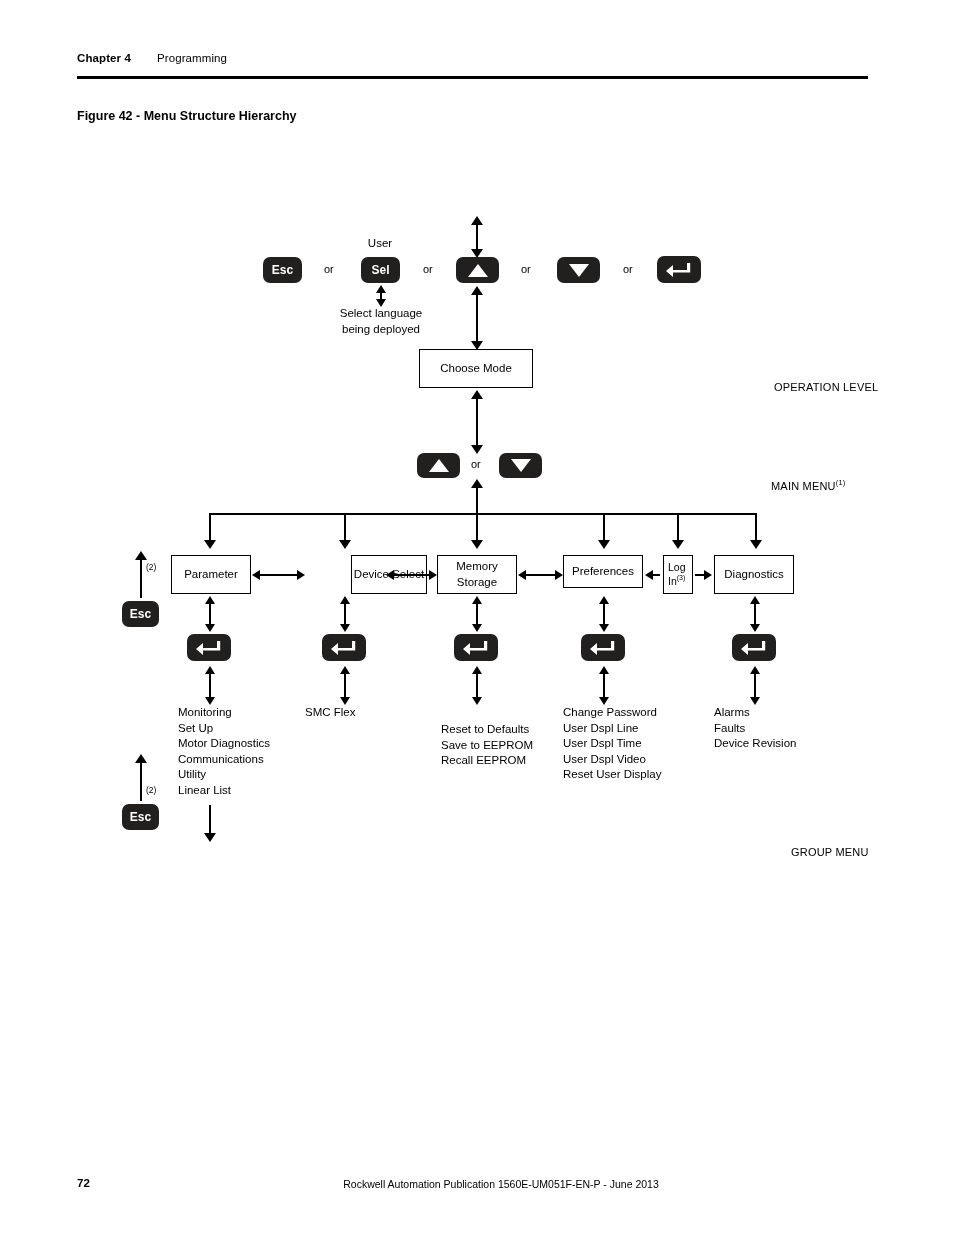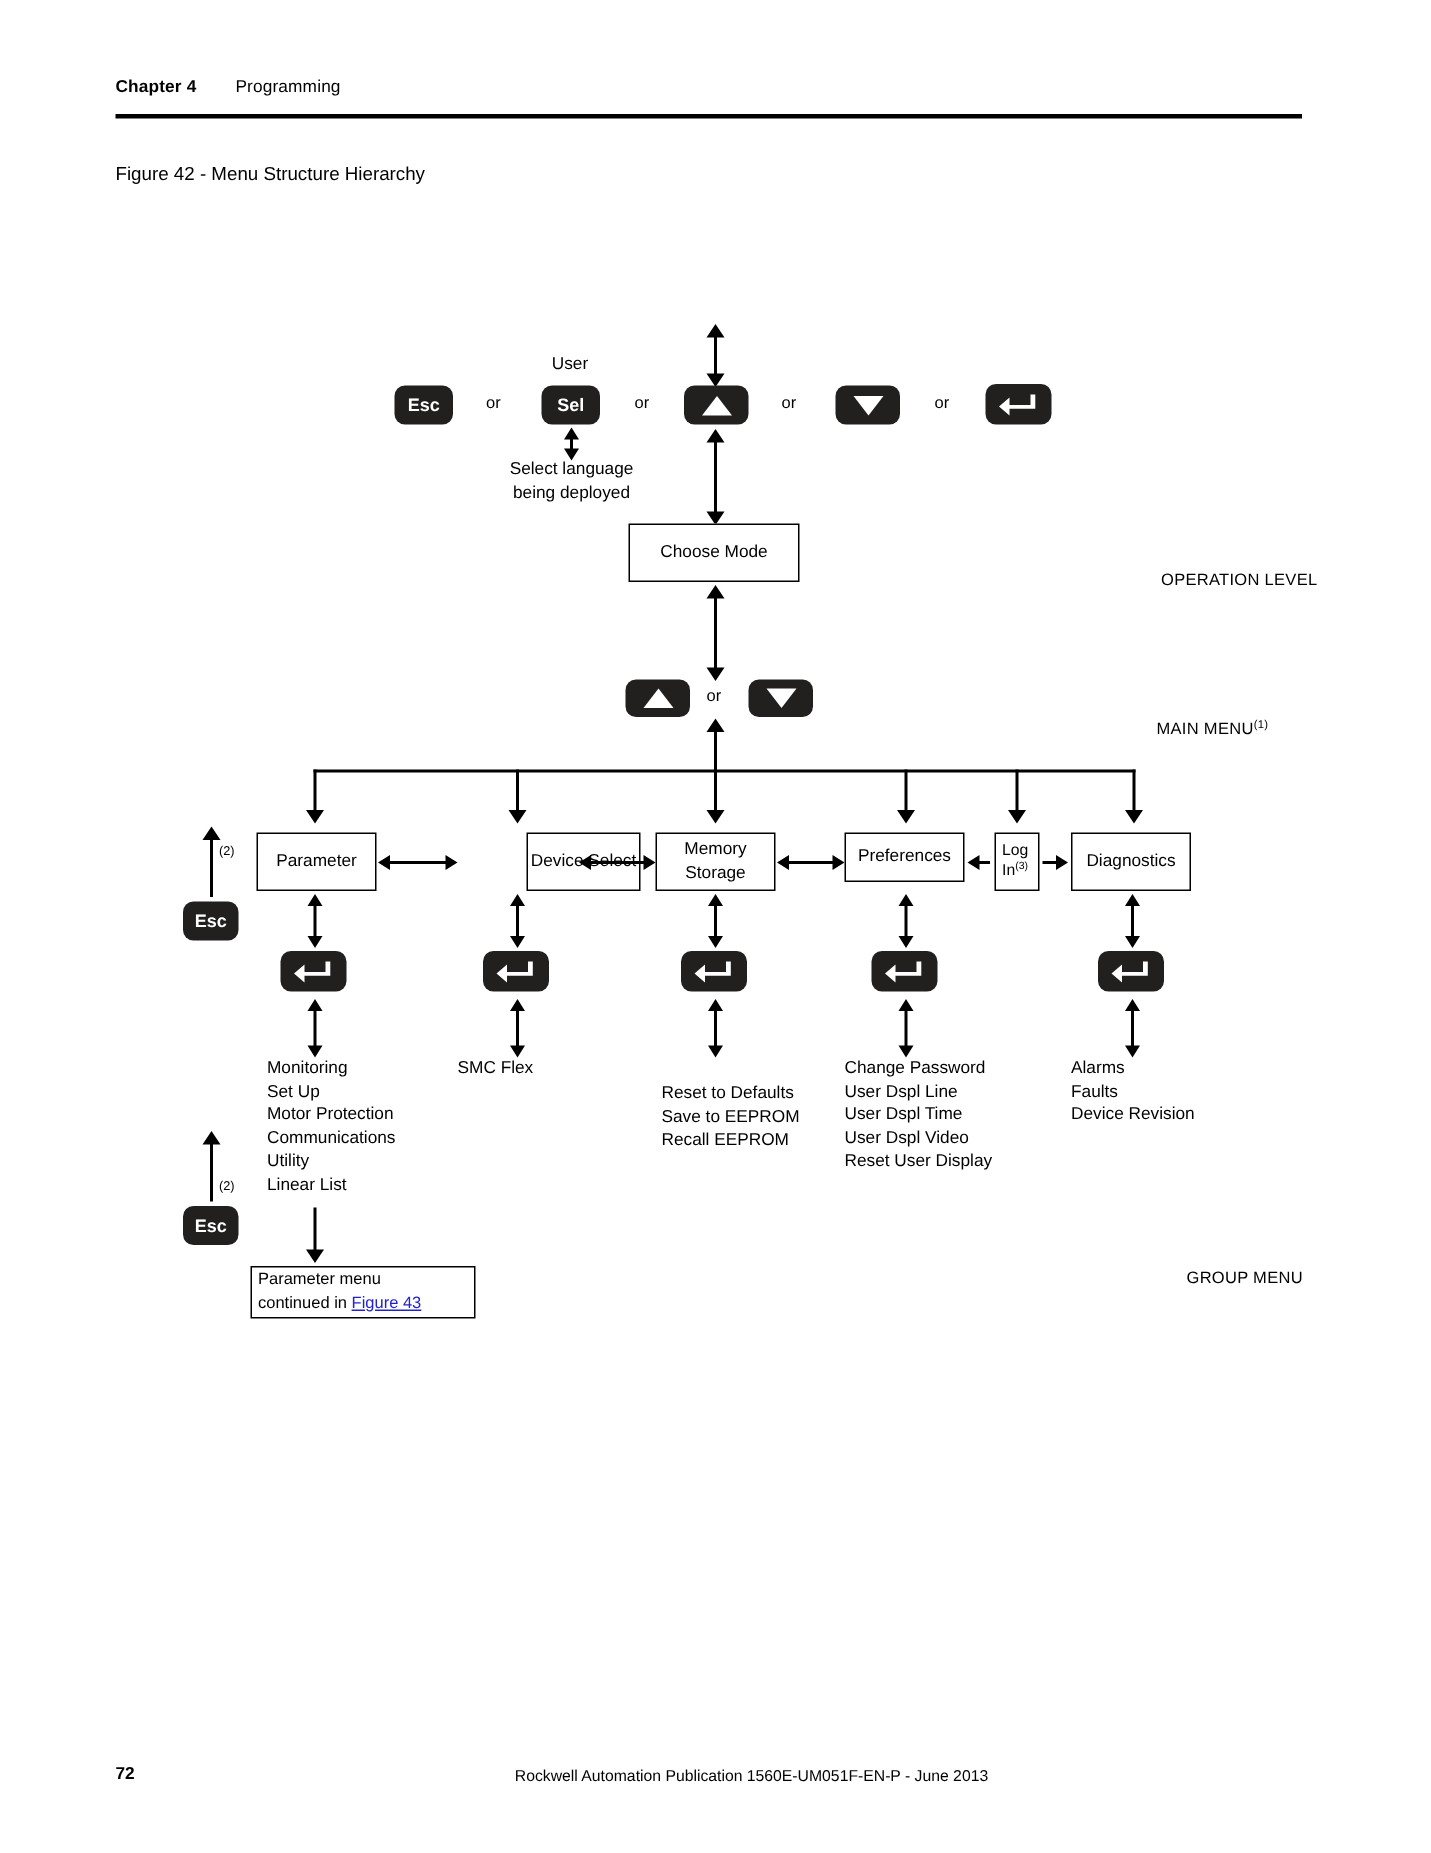--- a/index.html
+++ b/index.html
@@ -9,21 +9,21 @@
     color:#000;position:relative;overflow:hidden;
   }
   .page{position:absolute;inset:0;}
 
   
   .hdr{position:absolute;left:77px;top:52px;font-size:11.5px;letter-spacing:.1px;}
   .hdr .chap{font-weight:bold;}
   .hdr .sec{margin-left:26px;font-weight:normal;}
   .hdr-rule{position:absolute;left:77px;top:76px;width:791px;height:3px;background:#000;}
 
-  .figtitle{position:absolute;left:77px;top:109px;font-size:12.5px;font-weight:normal;}
+  .figtitle{position:absolute;left:77px;top:109px;font-size:12.5px;font-weight:bold;}
 
   
   .box{position:absolute;border:1.6px solid #000;background:#fff;
        display:flex;align-items:center;justify-content:center;
        text-align:center;font-size:11.5px;line-height:1.32;box-sizing:border-box;}
   .box.left{justify-content:flex-start;padding-left:4px;text-align:left;}
 
   .key{position:absolute;background:#221f1f;border-radius:7px;
        display:flex;align-items:center;justify-content:center;
        color:#fff;font-weight:bold;font-size:12px;box-sizing:border-box;}
@@ -232,21 +232,21 @@
   <div class="ah ah-dn" style="left:472px;top:697px;"></div>
   <div class="vline" style="left:603px;top:668px;height:33px;"></div>
   <div class="ah ah-up" style="left:599px;top:666px;"></div>
   <div class="ah ah-dn" style="left:599px;top:697px;"></div>
   <div class="vline" style="left:754px;top:668px;height:33px;"></div>
   <div class="ah ah-up" style="left:750px;top:666px;"></div>
   <div class="ah ah-dn" style="left:750px;top:697px;"></div>
 
   <div class="list" style="left:178px;top:705px;">Monitoring
 Set Up
-Motor Protection
+Motor Diagnostics
 Communications
 Utility
 Linear List</div>
   <div class="list" style="left:305px;top:705px;">SMC Flex</div>
   <div class="list" style="left:441px;top:705px;margin-top:17px;">Reset to Defaults
 Save to EEPROM
 Recall EEPROM</div>
   <div class="list" style="left:563px;top:705px;">Change Password
 User Dspl Line
 User Dspl Time
@@ -257,24 +257,20 @@
 Device Revision</div>
 
   <div class="vline" style="left:140px;top:757px;height:44px;"></div>
   <div class="ah ah-up-b" style="left:135px;top:754px;"></div>
   <div class="fn" style="left:146px;top:785px;">(2)</div>
   <div class="key" style="left:122px;top:804px;width:37px;height:26px;">Esc</div>
 
   <div class="vline" style="left:209px;top:805px;height:32px;"></div>
   <div class="ah ah-dn-b" style="left:204px;top:833px;"></div>
 
-  <div class="box left" style="left:167px;top:844px;width:150px;height:35px;font-size:11px;line-height:1.45;">
-    <span style="white-space:pre-line;"><span>Parameter menu
-continued in </span><a class="lnk" href="#">Figure 43</a></span>
-  </div>
 
   <div class="lvl" style="left:791px;top:846px;">GROUP MENU</div>
 
 
   <div class="pgnum">72</div>
   <div class="pubinfo">Rockwell Automation Publication 1560E-UM051F-EN-P - June 2013</div>
 
 </div>
 
 </body></html>

